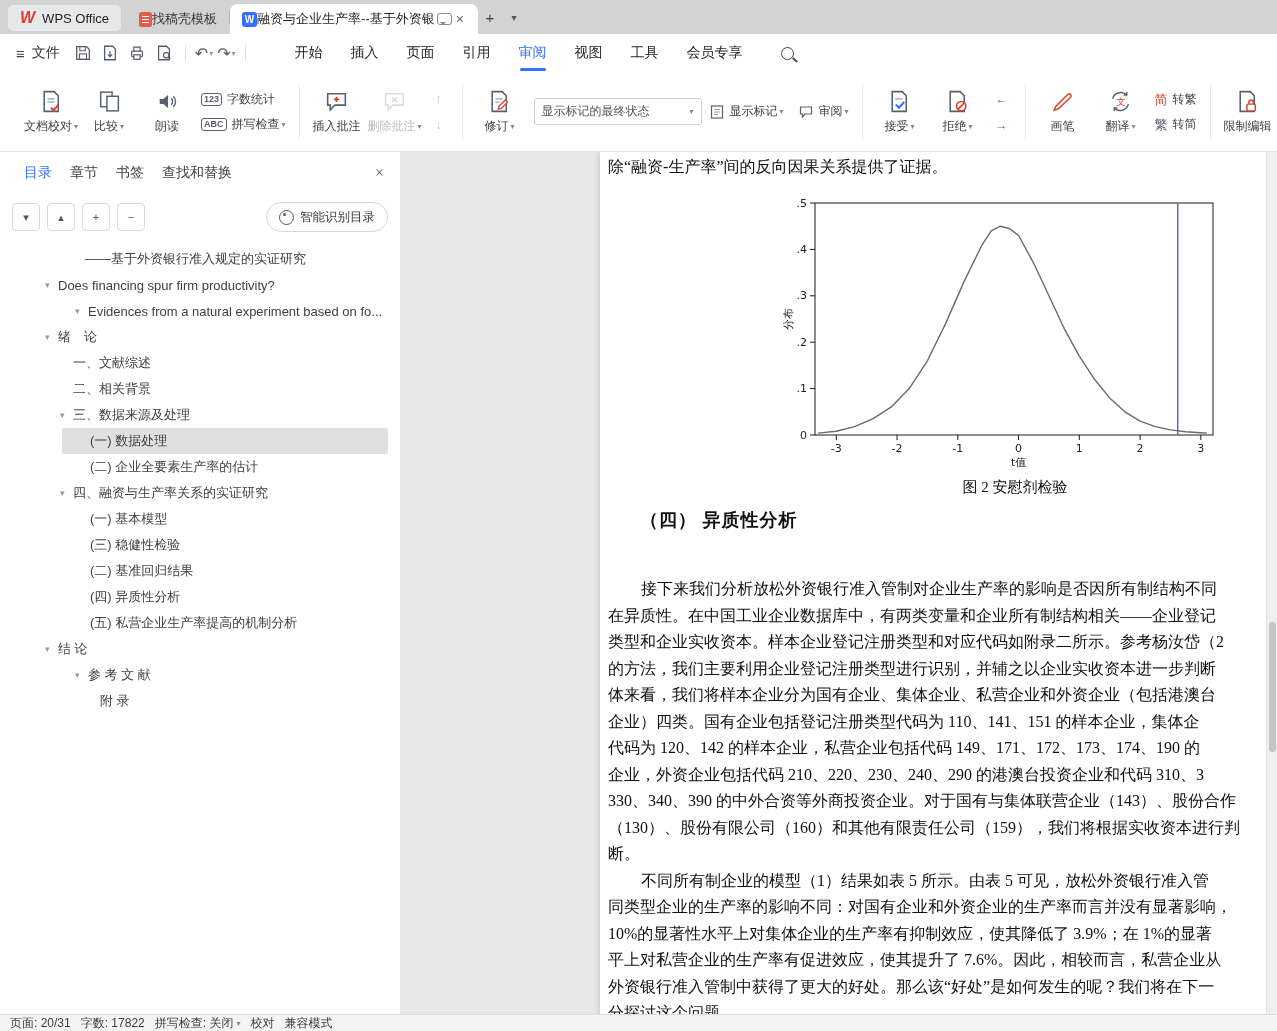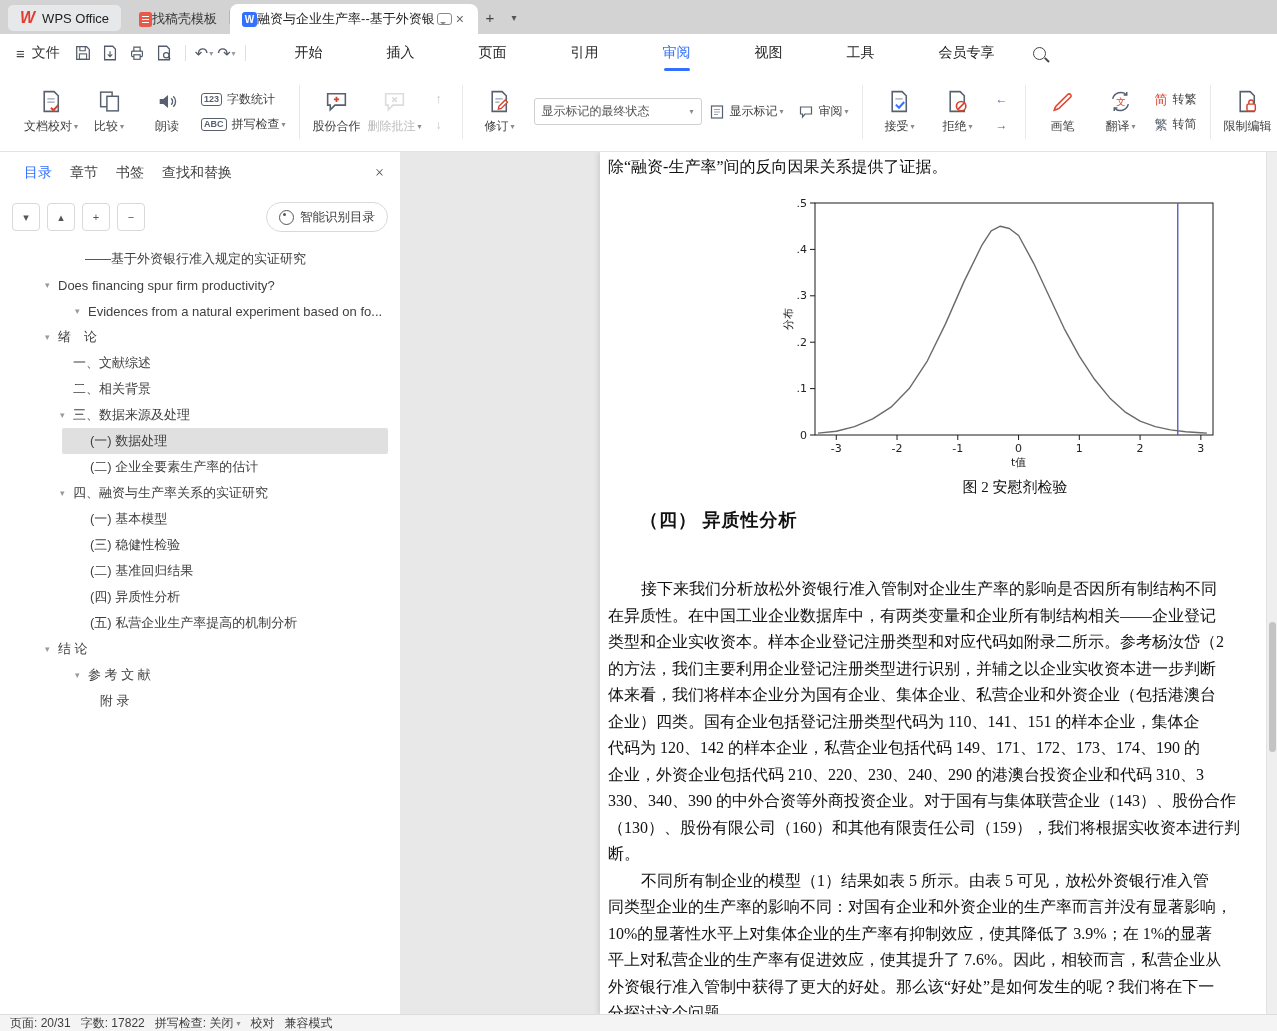--- a/index.html
+++ b/index.html
@@ -24,21 +24,21 @@
 
   
   .menubar{height:38px;background:#fff;display:flex;align-items:center;padding:0 10px;}
   .file-btn{display:flex;align-items:center;gap:7px;font-size:14px;color:#333;padding:0 10px 0 6px;}
   .ham{font-size:15px;color:#444;}
   .qbtn{width:25px;height:24px;display:flex;align-items:center;justify-content:center;color:#535b68;margin:0 1px;}
   .qbtn svg{width:18px;height:18px;}
   .undo-redo{display:flex;align-items:center;color:#535b68;font-size:16px;padding:0 2px;}
   .mini-caret{font-size:8px;color:#9a9a9a;margin-left:1px;}
   .vdiv{width:1px;height:16px;background:#e0e0e0;margin:0 7px;}
-  .menu-tabs{display:flex;margin-left:28px;height:38px;gap:36px;}
+  .menu-tabs{display:flex;margin-left:28px;height:38px;}
   .menu-tab{padding:0 14px;font-size:14px;color:#262626;display:flex;align-items:center;position:relative;}
   .menu-tab.active{color:var(--accent,#3370ff);}
   .menu-tab.active::after{content:"";position:absolute;bottom:1px;left:50%;transform:translateX(-50%);width:26px;height:3px;border-radius:1.5px;background:var(--accent,#3370ff);}
   .mag{width:11px;height:11px;border:1.6px solid #444;border-radius:50%;position:relative;}
   .mag::after{content:"";position:absolute;width:6px;height:1.7px;background:#444;transform:rotate(45deg);right:-5px;bottom:-2px;}
   .search-btn{margin-left:16px;width:30px;height:28px;display:flex;align-items:center;justify-content:center;}
 
   
   .ribbon{height:79px;background:#fff;border-bottom:1px solid #e3e3e3;display:flex;align-items:center;padding:0 8px 0 22px;}
   .rbig{display:flex;flex-direction:column;align-items:center;justify-content:center;gap:4px;padding:5px 7px;font-size:12px;color:#404040;border-radius:4px;min-width:44px;text-align:center;}
@@ -228,21 +228,21 @@
     </div>
 
     <div class="rdiv"></div>
 
     <div class="rbig">
       <svg class="i24" viewBox="0 0 24 24">
           <path d="M3.5 4.5h17v11h-10L6 20v-4.5H3.5z" fill="none" stroke="#57606e" stroke-width="1.5"></path>
           <path d="M12 7.5v5M9.5 10h5" stroke="#d5422e" stroke-width="1.7"></path>
         </svg>
       <span class="lab">
-          <span>股份合作</span>
+          <span>插入批注</span>
         </span>
     </div>
     <div class="rbig disabled">
       <svg class="i24" viewBox="0 0 24 24">
           <path d="M3.5 4.5h17v11h-10L6 20v-4.5H3.5z" fill="none" stroke="#a9a9a9" stroke-width="1.5"></path>
           <path d="M9.8 8l4.4 4.4M14.2 8l-4.4 4.4" stroke="#a9a9a9" stroke-width="1.5"></path>
         </svg>
       <span class="lab">
           <span>删除批注</span>
           <span class="caret">▾</span>

